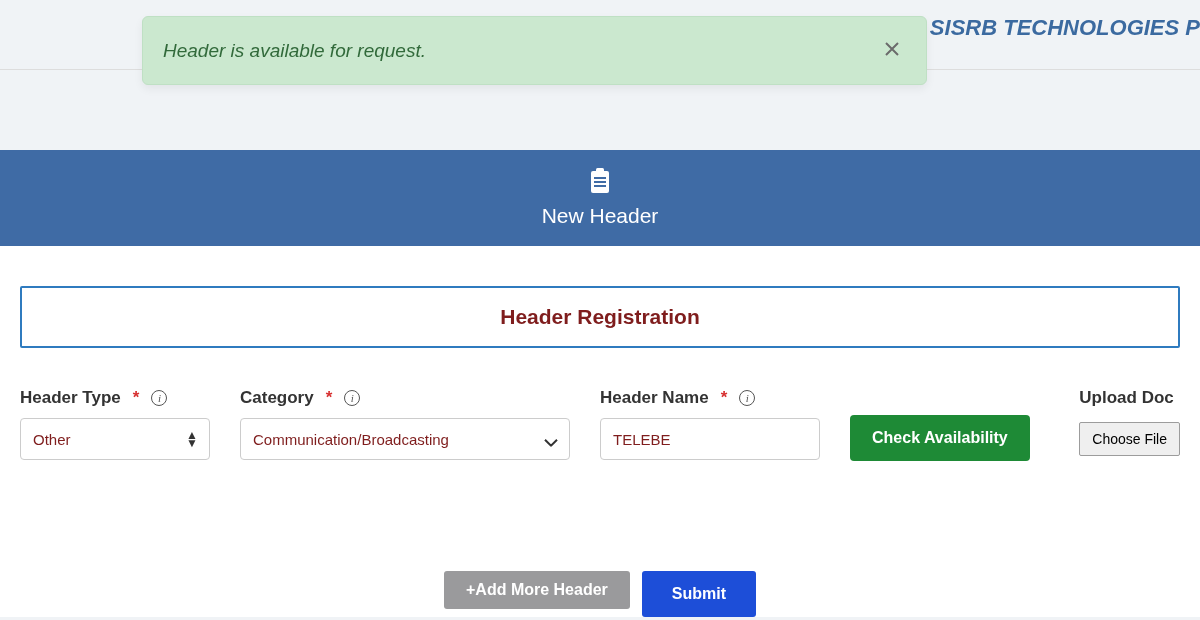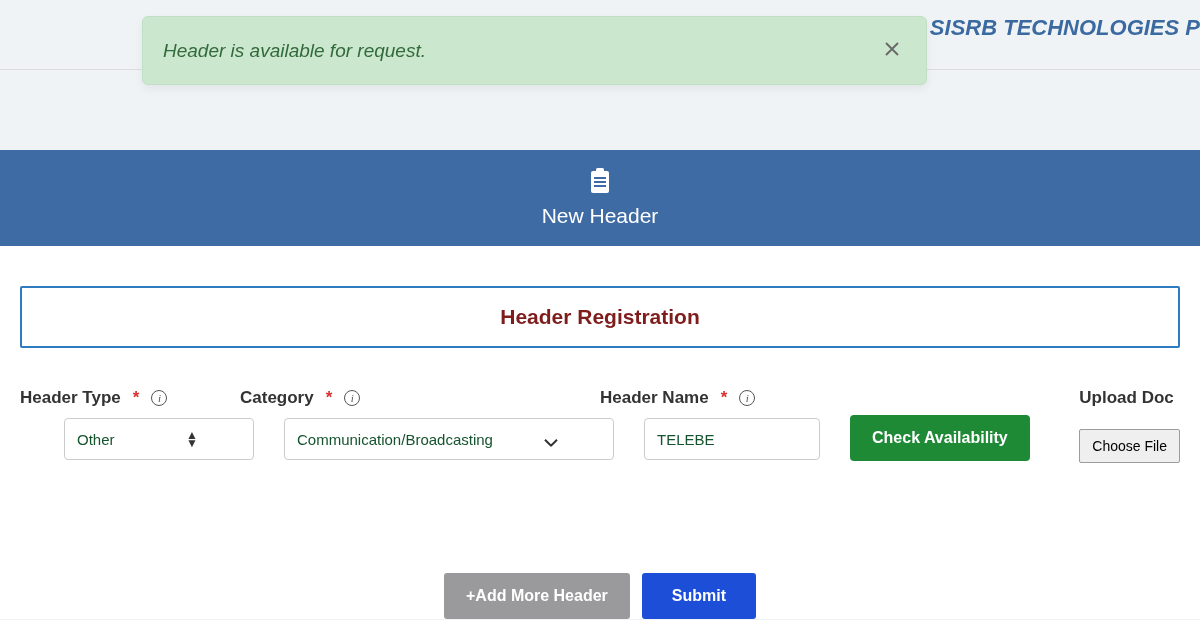--- a/index.html
+++ b/index.html
@@ -143,22 +143,21 @@
       font-weight: normal;
     }
 
     .select, .text-input {
       height: 42px;
       border: 1px solid #ccc;
       border-radius: 4px;
       padding: 8px 12px;
       font-size: 15px;
       background: #fff;
-      color: #14532d;
-      margin-left: 44px;
+      color: #7f1d1d;
     }
     .select {
       appearance: none;
       -webkit-appearance: none;
       background: #fff;
       position: relative;
     }
     .select-wrapper { position: relative; }
     .select-wrapper::after {
       content: "";
@@ -202,35 +201,35 @@
 
     .upload-group { margin-left: auto; }
     .choose-file-btn {
       background: #efefef;
       border: 1px solid #9c9c9c;
       border-radius: 2px;
       height: 34px;
       padding: 0 12px;
       font-size: 14px;
       cursor: pointer;
-      margin-top: 11px;
+      margin-top: 4px;
     }
 
     .actions {
       display: flex;
       gap: 12px;
       justify-content: center;
       margin-top: 110px;
     }
     .btn-add-more {
       background: #9a9a9c;
       color: #fff;
       border: none;
       border-radius: 3px;
-      height: 46px;
+      height: 38px;
       padding: 0 22px;
       font-size: 16px;
       font-weight: bold;
       cursor: pointer;
     }
     .btn-submit {
       background: #1d4ed8;
       color: #fff;
       border: none;
       border-radius: 3px;

